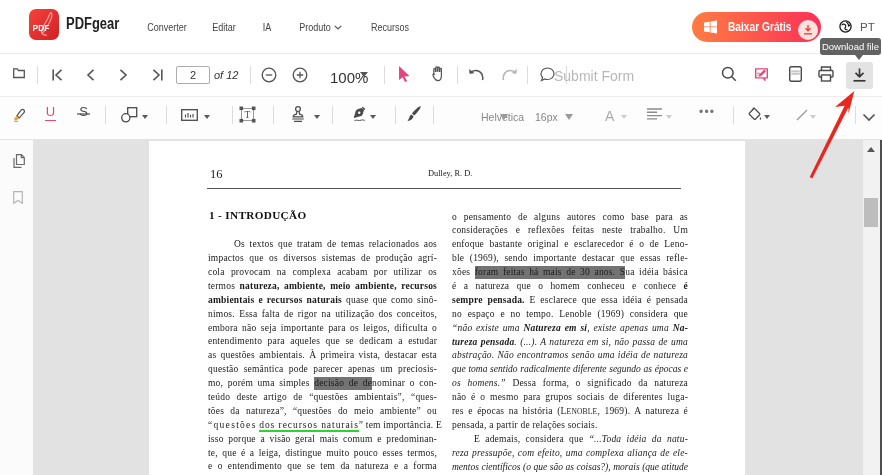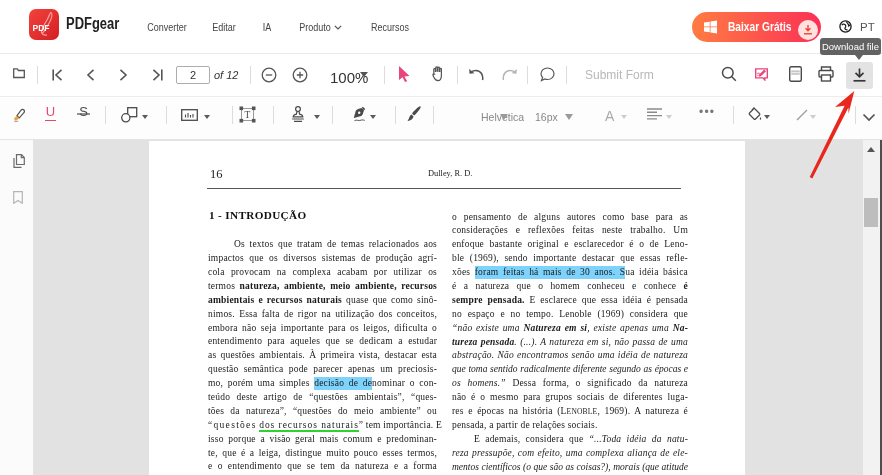--- a/index.html
+++ b/index.html
@@ -23,21 +23,21 @@
 #sidebar{position:absolute;left:0;top:140px;width:33px;height:335px;background:#fbfbfb;}
 #page{position:absolute;left:149px;top:141px;width:596px;height:334px;background:#fff;}
 #scrolltrack{position:absolute;left:863px;top:140px;width:17px;height:335px;background:#f2f2f2;}
 #scrollthumb{position:absolute;left:864px;top:198px;width:14px;height:29px;background:#bdbdbd;}
 #rightedge{position:absolute;left:880px;top:140px;width:2px;height:335px;background:#4e4e4e;}
 
 .pdftext{font-family:"Liberation Serif",serif;color:#1a1a1a;}
 .col{position:absolute;font-size:9.5px;line-height:13.9px;letter-spacing:0.2px;}
 .jline{text-align:justify;text-align-last:justify;height:13.9px;white-space:nowrap;}
 .nline{height:13.9px;white-space:nowrap;}
-.hl{background:#7dd3fc;padding:0.75px 0 2px;}
+.hl{background:#737373;padding:0.75px 0 2px;}
 
 #tooltip{position:absolute;left:820px;top:38px;width:61px;height:17px;background:#626262;border-radius:3px;color:#fff;font-size:9.5px;line-height:17px;text-align:center;}
 #tooltip:after{content:"";position:absolute;left:35px;top:100%;border-left:4.5px solid transparent;border-right:4.5px solid transparent;border-top:5px solid #626262;}
 </style>
 </head>
 <body>
 
 <div id="header"></div>
   <svg class="abs" style="left:29px;top:9px;" width="30" height="31" viewBox="0 0 30 31">
     <defs>
@@ -131,21 +131,21 @@
   <svg class="abs" style="left:502px;top:68px;" width="16" height="13" viewBox="0 0 16 13">
     <path d="M14 5 C 11 1.5, 5 1.5, 2.5 5.5 C 1 8, 1 10, 1.5 12" stroke="#b5b5b5" stroke-width="1.5" fill="none"></path>
     <path d="M15 1 L14.3 5.8 L9.5 5.3 Z" fill="#b5b5b5"></path>
   </svg>
   <div class="vsep2" style="left:527px;"></div>
 
   <svg class="abs" style="left:540px;top:67px;" width="15" height="15" viewBox="0 0 15 15">
     <path d="M7.5 1 C 11 1, 14 3.5, 14 6.8 C 14 10, 11 12.5, 7.5 12.5 C 6.5 12.5, 5.6 12.3, 4.8 12 L1.5 13.5 L2.6 10.5 C 1.6 9.5, 1 8.2, 1 6.8 C 1 3.5, 4 1, 7.5 1 Z" stroke="#555" stroke-width="1.2" fill="none"></path>
   </svg>
   <div class="vsep2" style="left:566px;"></div>
-  <div class="abs" style="left:585px;top:68px;font-size:12px;color:#b8b8b8;">Submit Form</div>
+  <div class="abs" style="left:554px;top:68px;font-size:14px;color:#b8b8b8;">Submit Form</div>
 
   <svg class="abs" style="left:721px;top:66px;" width="16" height="16" viewBox="0 0 16 16">
     <circle cx="6.8" cy="6.8" r="5.3" stroke="#4a4a4a" stroke-width="1.5" fill="none"></circle>
     <path d="M10.8 10.8 L14.8 14.8" stroke="#4a4a4a" stroke-width="1.5"></path>
   </svg>
 
   <svg class="abs" style="left:755px;top:67px;" width="13" height="14" viewBox="0 0 13 14">
     <path d="M0.7 1.9 L0.7 10.9 L8 10.9 L9.8 13 L9.8 10.9 L12.3 10.9 L12.3 1.9 Z" fill="none" stroke="#e8457e" stroke-width="1.4"></path>
     <path d="M4.2 7.6 L9.3 2.5 L11 4.2 L5.9 9.3 L3.7 9.8 Z" fill="#e8457e"></path>
     <path d="M2.3 6.3 L4.7 6.3 M2.3 8.3 L3.5 8.3" stroke="#e8457e" stroke-width="1.1"></path>

